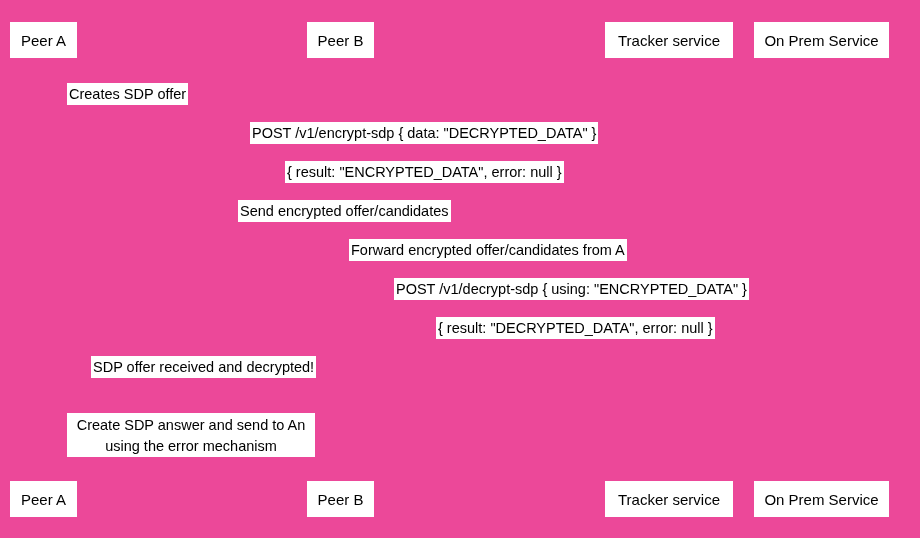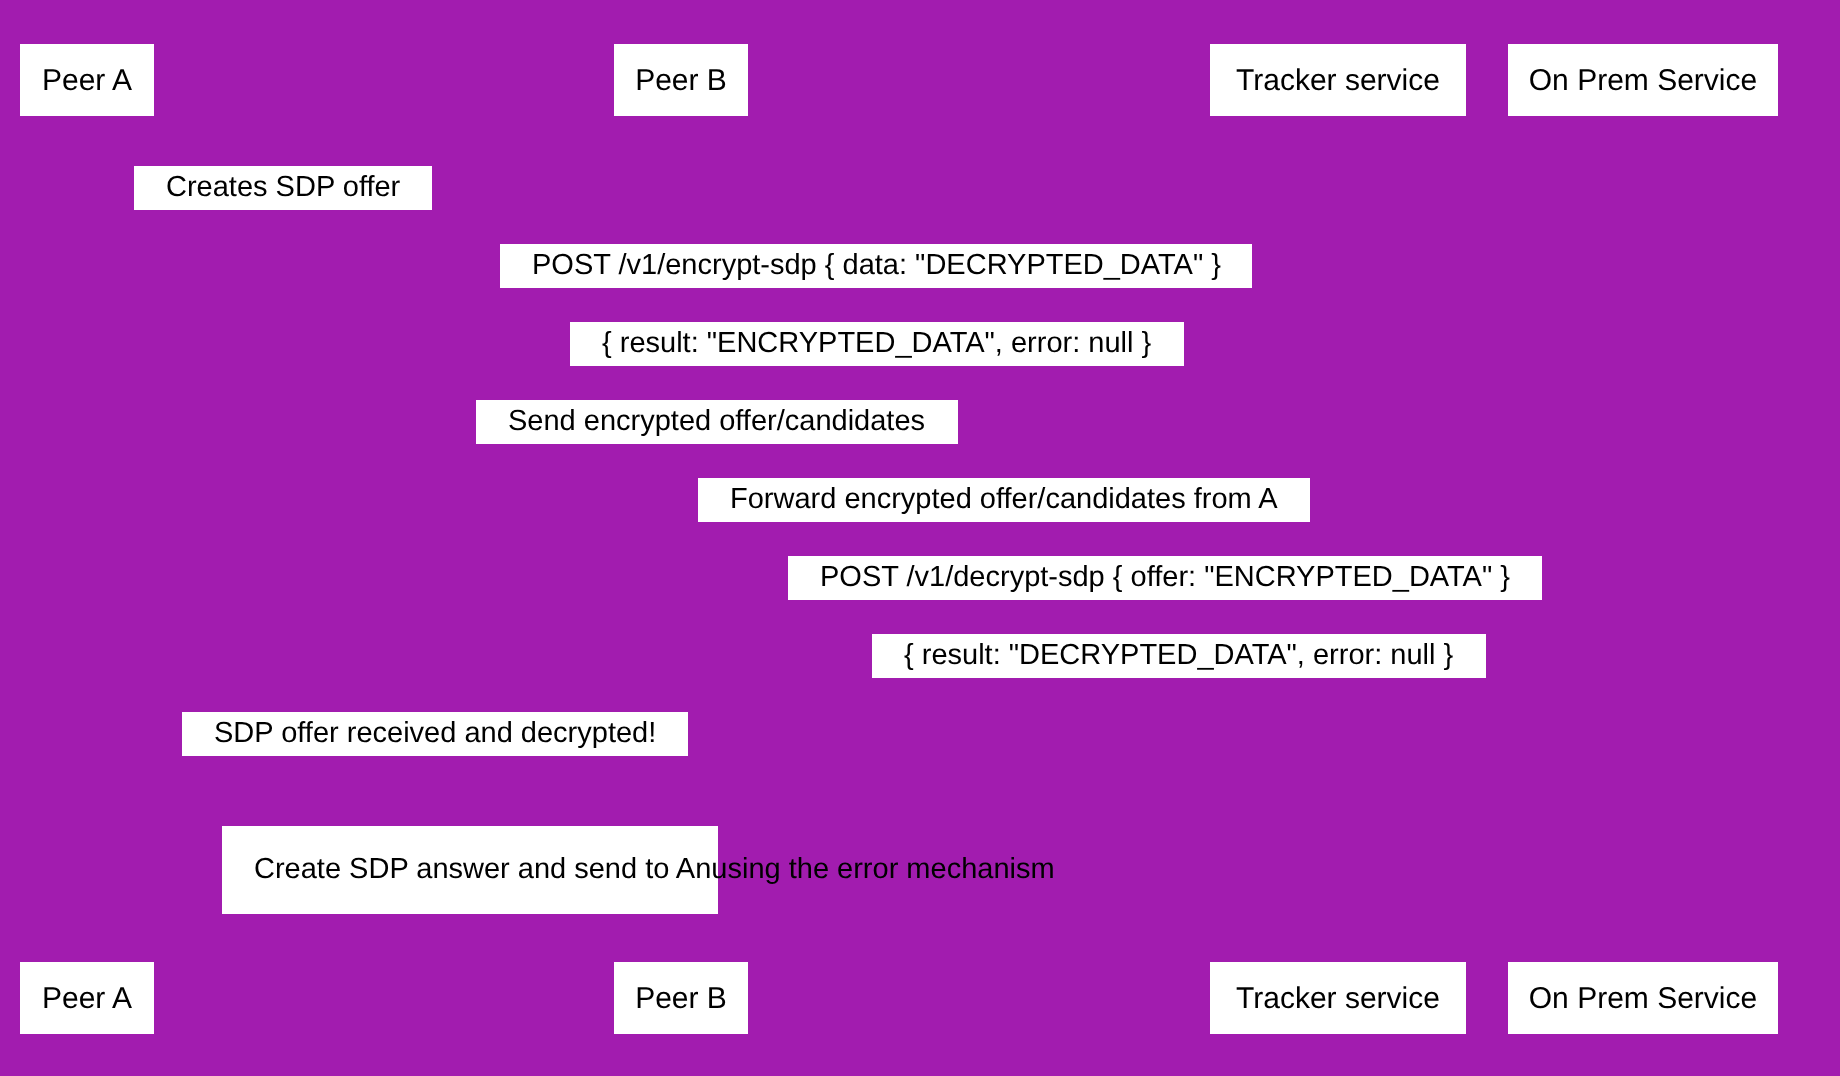--- a/index.html
+++ b/index.html
@@ -5,21 +5,21 @@
 <style>
   html, body {
     margin: 0;
     padding: 0;
     background: #000000;
   }
   #diagram {
     position: relative;
     width: 920px;
     height: 538px;
-    background: #a21caf;
+    background: #ec4899;
     overflow: hidden;
     font-family: "Liberation Sans", sans-serif;
   }
   .participant {
     position: absolute;
     background: #ffffff;
     color: #000000;
     font-size: 15px;
     line-height: 1;
     display: flex;
@@ -31,32 +31,31 @@
     height: 36px;
   }
   .msg-label {
     position: absolute;
     background: #ffffff;
     color: #000000;
     font-size: 14.5px;
     line-height: 21px;
     white-space: nowrap;
     box-sizing: border-box;
-    padding: 0 16px;
+    padding: 0 2px;
     height: 22px;
     display: flex;
     align-items: center;
     justify-content: center;
   }
   .msg-label.two-line {
     height: 44px;
-    flex-direction: row;
-    justify-content: space-between;
+    flex-direction: column;
+    justify-content: flex-end;
     text-align: center;
-    margin-left: 44px;
   }
   .msg-label.two-line span {
     display: block;
     line-height: 21px;
   }
 </style>
 </head>
 <body>
 
 <div id="diagram">
@@ -88,21 +87,21 @@
 
   <div class="msg-label" style="left:238px; top:200px;">
     <span>Send encrypted offer/candidates</span>
   </div>
 
   <div class="msg-label" style="left:349px; top:239px;">
     <span>Forward encrypted offer/candidates from A</span>
   </div>
 
   <div class="msg-label" style="left:394px; top:278px;">
-    <span>POST /v1/decrypt-sdp { offer: "ENCRYPTED_DATA" }</span>
+    <span>POST /v1/decrypt-sdp { using: "ENCRYPTED_DATA" }</span>
   </div>
 
   <div class="msg-label" style="left:436px; top:317px;">
     <span>{ result: "DECRYPTED_DATA", error: null }</span>
   </div>
 
   <div class="msg-label" style="left:71px; top:356px;margin-left:20px;">
     <span>SDP offer received and decrypted!</span>
   </div>
 

